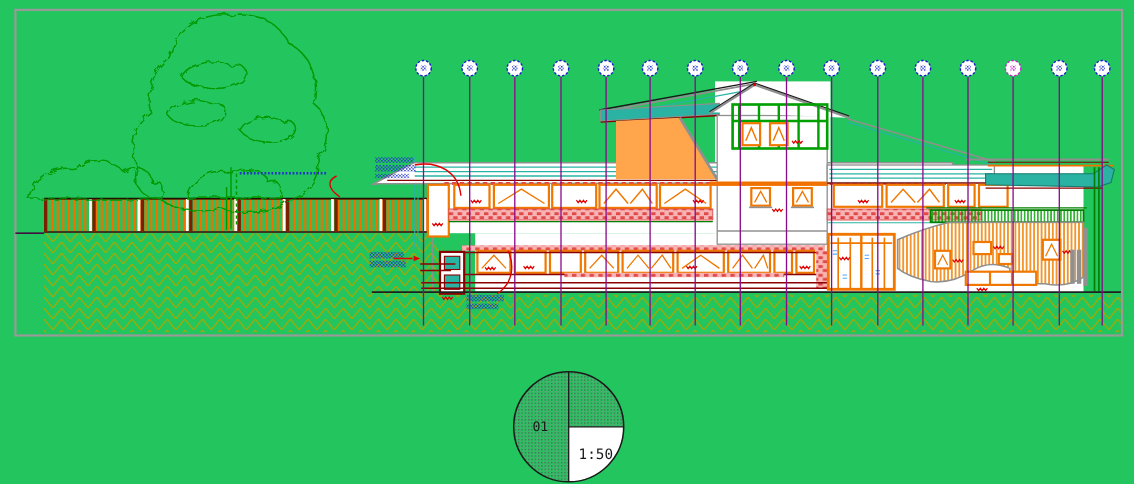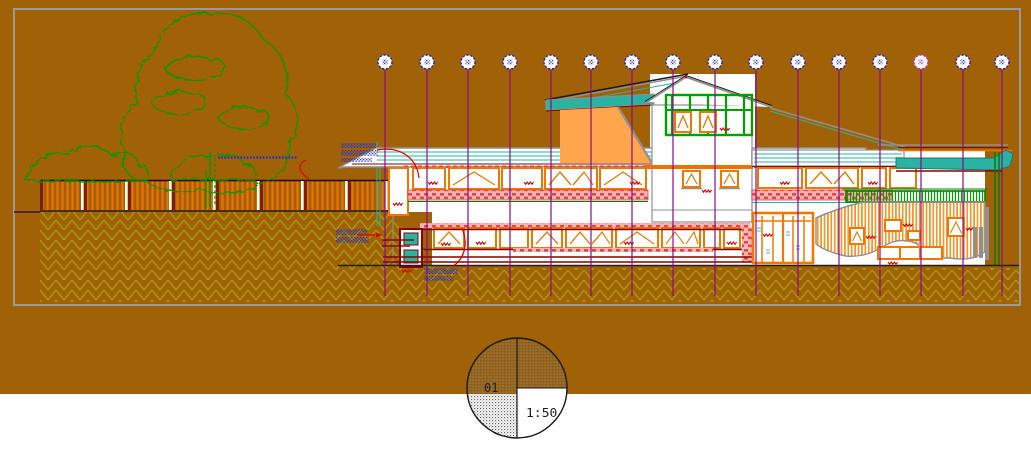--- a/index.html
+++ b/index.html
@@ -1,17 +1,17 @@
 <!DOCTYPE html>
 <html><head>
 <meta charset="utf-8">
 <style>
   html,body{margin:0;padding:0;background:#ffffff;width:1031px;height:454px;overflow:hidden;
             font-family:"DejaVu Sans Mono", monospace;}
-  .canvas{position:relative;width:1031px;height:394px;background:#a16207;}
+  .canvas{position:relative;width:1031px;height:440px;background:#22c55e;}
   svg{display:block}
   text{font-family:"DejaVu Sans Mono", monospace;}
 </style>
 </head>
 <body>
 
 <div class="canvas">
 <svg width="1031" height="454" viewBox="0 0 1031 454">
   <defs>
     <filter id="fWig" x="-20%" y="-20%" width="140%" height="140%">

